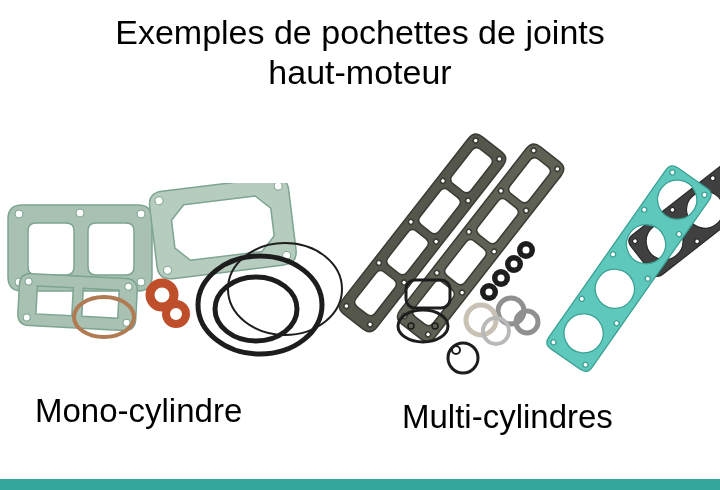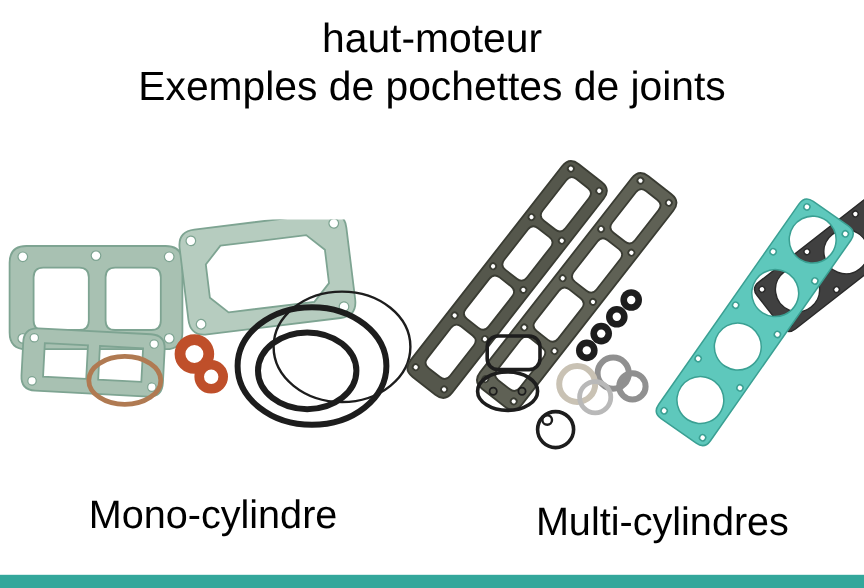--- a/index.html
+++ b/index.html
@@ -28,33 +28,33 @@
     position:relative;overflow:hidden;
   }
   .page{position:relative;width:720px;height:490px;}
   .title{
     position:absolute;top:12px;left:0;width:720px;
     text-align:center;font-size:34px;line-height:1.18;font-weight:400;
   }
   .fig{position:absolute;}
   .fig-left{top:183px;left:0;}
   .fig-right{top:112px;left:330px;}
-  .caption{position:absolute;font-size:33px;font-weight:400;text-align:center;margin-top:18px;}
+  .caption{position:absolute;font-size:33px;font-weight:400;}
   .caption-left{top:392px;left:35px;width:285px;}
   .caption-right{top:398px;left:402px;width:300px;}
   .accent-bar{position:absolute;left:0;bottom:0;width:720px;height:11px;background:var(--accent);}
 </style>
 </head>
 <body>
 
 <div class="page">
 
   <div class="title">
+    <div>Exemples de pochettes de joints</div>
     <div>haut-moteur</div>
-    <div>Exemples de pochettes de joints</div>
   </div>
 
   <svg class="fig fig-left" width="350" height="215" viewBox="0 0 350 215" xmlns="http://www.w3.org/2000/svg">
 
     <g>
       <path fill-rule="evenodd" fill="var(--pale-green)" stroke="var(--pale-green-edge)" stroke-width="1.5" d="M22,22 H138 Q152,22 152,36 V94 Q152,108 138,108 H22 Q8,108 8,94 V36 Q8,22 22,22 Z
            M36,40 H66 Q74,40 74,48 V84 Q74,92 66,92 H36 Q28,92 28,84 V48 Q28,40 36,40 Z
            M96,40 H126 Q134,40 134,48 V84 Q134,92 126,92 H96 Q88,92 88,84 V48 Q88,40 96,40 Z"></path>
       <g fill="#fff" stroke="var(--pale-green-edge)" stroke-width="1">
         <circle cx="19" cy="31" r="4"></circle>

